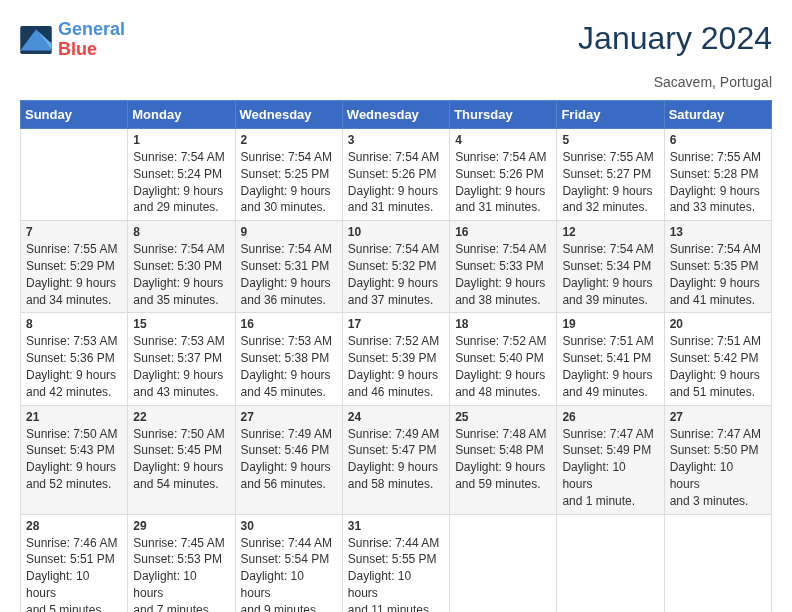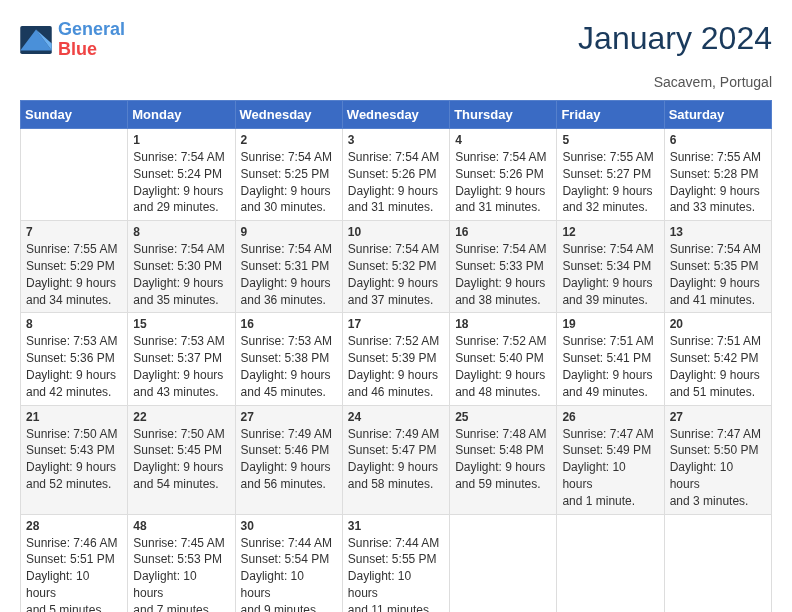--- a/index.html
+++ b/index.html
@@ -241,21 +241,21 @@
           <span class="day-number">27</span>
           <div class="day-info">Sunrise: 7:47 AM<br>Sunset: 5:50 PM<br>Daylight: 10 hours<br>and 3 minutes.</div>
         </td>
       </tr>
       <tr>
         <td>
           <span class="day-number">28</span>
           <div class="day-info">Sunrise: 7:46 AM<br>Sunset: 5:51 PM<br>Daylight: 10 hours<br>and 5 minutes.</div>
         </td>
         <td>
-          <span class="day-number">48</span>
+          <span class="day-number">29</span>
           <div class="day-info">Sunrise: 7:45 AM<br>Sunset: 5:53 PM<br>Daylight: 10 hours<br>and 7 minutes.</div>
         </td>
         <td>
           <span class="day-number">30</span>
           <div class="day-info">Sunrise: 7:44 AM<br>Sunset: 5:54 PM<br>Daylight: 10 hours<br>and 9 minutes.</div>
         </td>
         <td>
           <span class="day-number">31</span>
           <div class="day-info">Sunrise: 7:44 AM<br>Sunset: 5:55 PM<br>Daylight: 10 hours<br>and 11 minutes.</div>
         </td>

